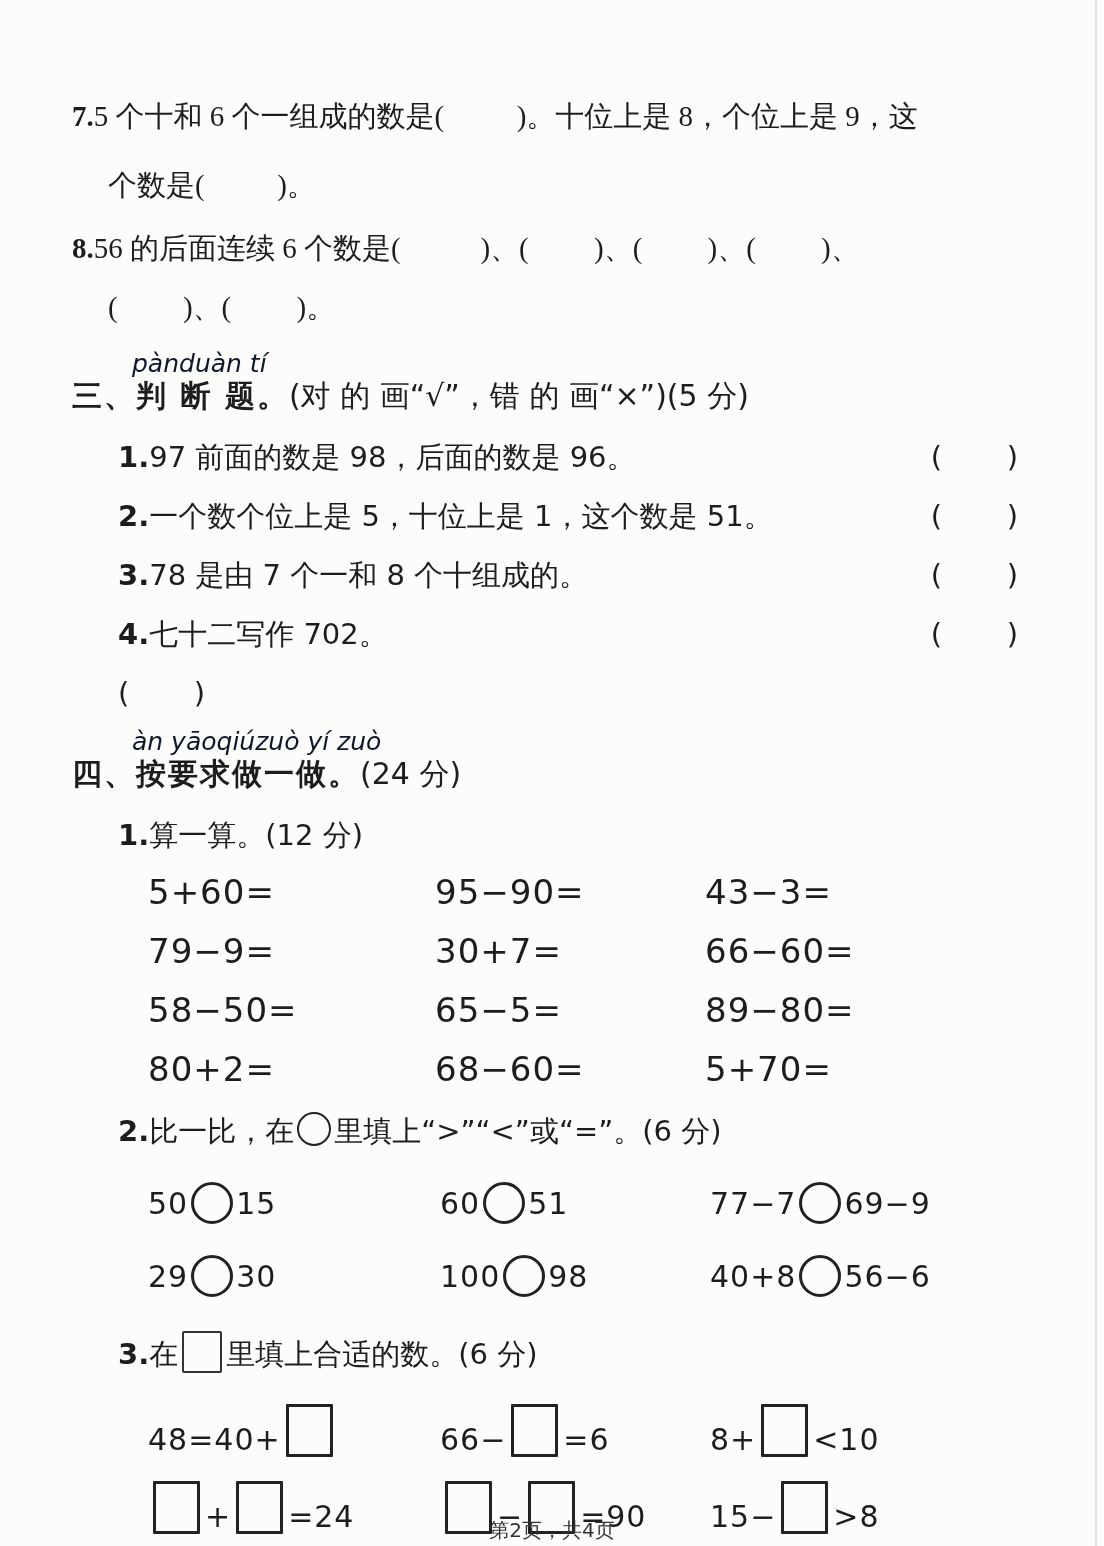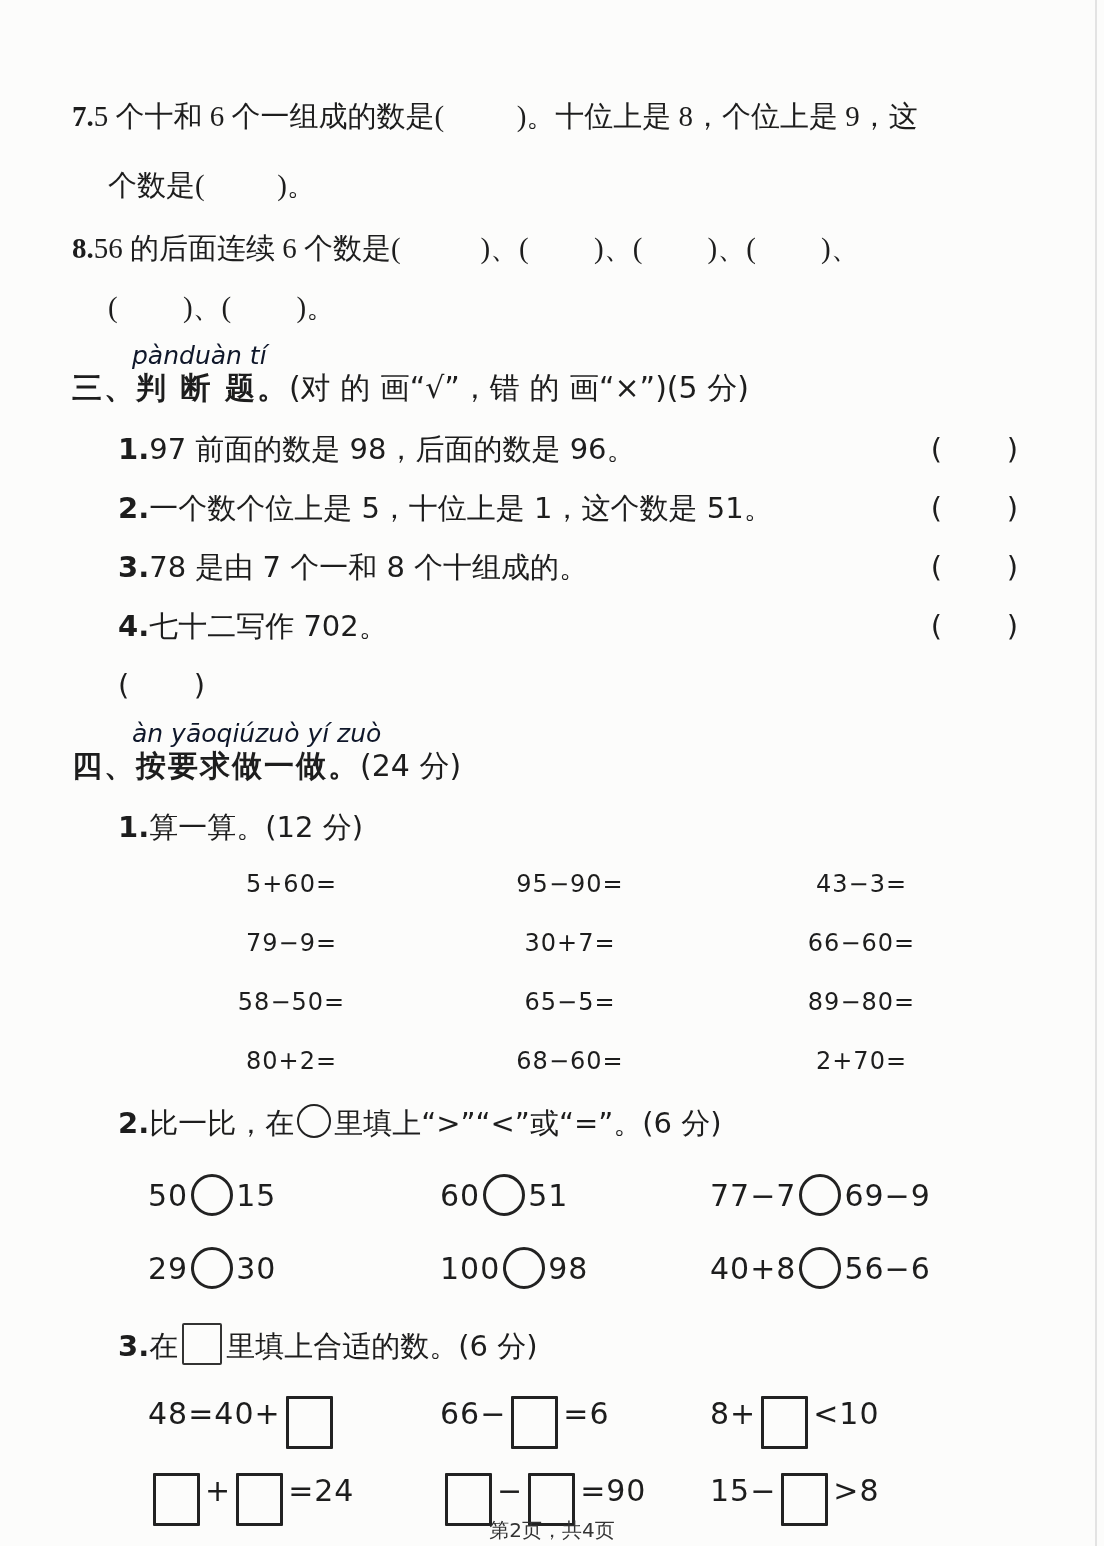--- a/index.html
+++ b/index.html
@@ -24,52 +24,52 @@
   .pinyin{font-size:25px;line-height:23px;margin:0 0 4px 60px;color:#0f172a;font-style:italic;}
   .sec-header{font-size:30px;line-height:34px;margin-bottom:28px;white-space:pre;}
   .sec-title{font-weight:bold;letter-spacing:2px;}
   .sec-note{font-weight:normal;}
   .judge-row{display:flex;justify-content:space-between;align-items:flex-end;
     margin:0 0 26px 46px;font-size:29px;line-height:33px;}
   .judge-left{white-space:pre;}
   .blank{white-space:pre;}
   .sub-header{font-size:29px;line-height:33px;margin:6px 0 24px 46px;white-space:pre;}
   .calc-grid{display:grid;grid-template-columns:287px 270px 1fr;row-gap:26px;
-    margin:0 0 26px 76px;font-size:24px;line-height:33px;letter-spacing:1px;text-align:center;}
+    margin:0 0 26px 76px;font-size:34px;line-height:33px;letter-spacing:1px;}
   .cmp-header{margin-top:8px;}
   .cmp-grid{display:grid;grid-template-columns:292px 270px 1fr;row-gap:31px;
     margin:34px 0 34px 76px;font-size:30px;align-items:center;}
   .cmp-item{display:flex;align-items:center;letter-spacing:1px;}
   .circle{width:36px;height:36px;border:3px solid #222;border-radius:50%;
     display:inline-block;margin:0 3px;flex:0 0 auto;background:transparent;}
   .circle-sm{width:30px;height:30px;border:2px solid #222;border-radius:50%;
     display:inline-block;vertical-align:-5px;margin:0 3px;}
   .fill-header{line-height:44px;margin-bottom:28px;}
   .box-sm{width:36px;height:38px;border:2px solid #333;display:inline-block;
     vertical-align:-9px;margin:0 4px;border-radius:2px;}
   .fill-grid{display:grid;grid-template-columns:292px 270px 1fr;row-gap:24px;
     margin:0 0 0 76px;font-size:30px;align-items:center;}
-  .fill-item{display:flex;align-items:flex-start;letter-spacing:1px;}
+  .fill-item{display:flex;align-items:flex-end;letter-spacing:1px;}
   .box{width:41px;height:47px;border:3px solid #222;display:inline-block;
     margin:0 5px;flex:0 0 auto;border-radius:1px;background:transparent;}
   .footer{position:absolute;left:0;right:0;bottom:2px;text-align:center;
     font-size:20px;color:#333;}
 </style>
 </head>
 <body>
 
 <div class="page">
   <div class="content">
 
     <div class="qblock">
       <div class="qline"><span class="qnum">7.</span><span class="qtext">5 个十和 6 个一组成的数是(          )。十位上是 8，个位上是 9，这</span></div>
       <div class="qline cont"><span class="qtext">个数是(          )。</span></div>
     </div>
 
-    <div class="qblock" style="margin-bottom:20px;">
+    <div class="qblock" style="margin-bottom:28px;">
       <div class="qline" style="margin-top:0;"><span class="qnum">8.</span><span class="qtext">56 的后面连续 6 个数是(           )、(         )、(         )、(         )、</span></div>
       <div class="qline cont" style="margin-top:26px;"><span class="qtext">(         )、(         )。</span></div>
     </div>
 
     <div class="pinyin">pànduàn tí</div>
     <div class="sec-header"><span class="sec-title">三、判 断 题。</span><span class="sec-note">(对 的 画“√”，错 的 画“×”)(5 分)</span></div>
 
     <div class="judge-row">
       <span class="judge-left"><span class="qnum">1.</span><span>97 前面的数是 98，后面的数是 96。</span></span>
       <span class="blank">(       )</span>
@@ -99,21 +99,21 @@
       <span>95−90=</span>
       <span>43−3=</span>
       <span>79−9=</span>
       <span>30+7=</span>
       <span>66−60=</span>
       <span>58−50=</span>
       <span>65−5=</span>
       <span>89−80=</span>
       <span>80+2=</span>
       <span>68−60=</span>
-      <span>2+70=</span>
+      <span>5+70=</span>
     </div>
 
     <div class="sub-header cmp-header"><span class="qnum">2.</span><span>比一比，在</span><span class="circle-sm"></span><span>里填上“&gt;”“&lt;”或“=”。(6 分)</span></div>
     <div class="cmp-grid">
       <span class="cmp-item">
           <span>50</span>
           <span class="circle"></span>
           <span>15</span>
         </span>
       <span class="cmp-item">

